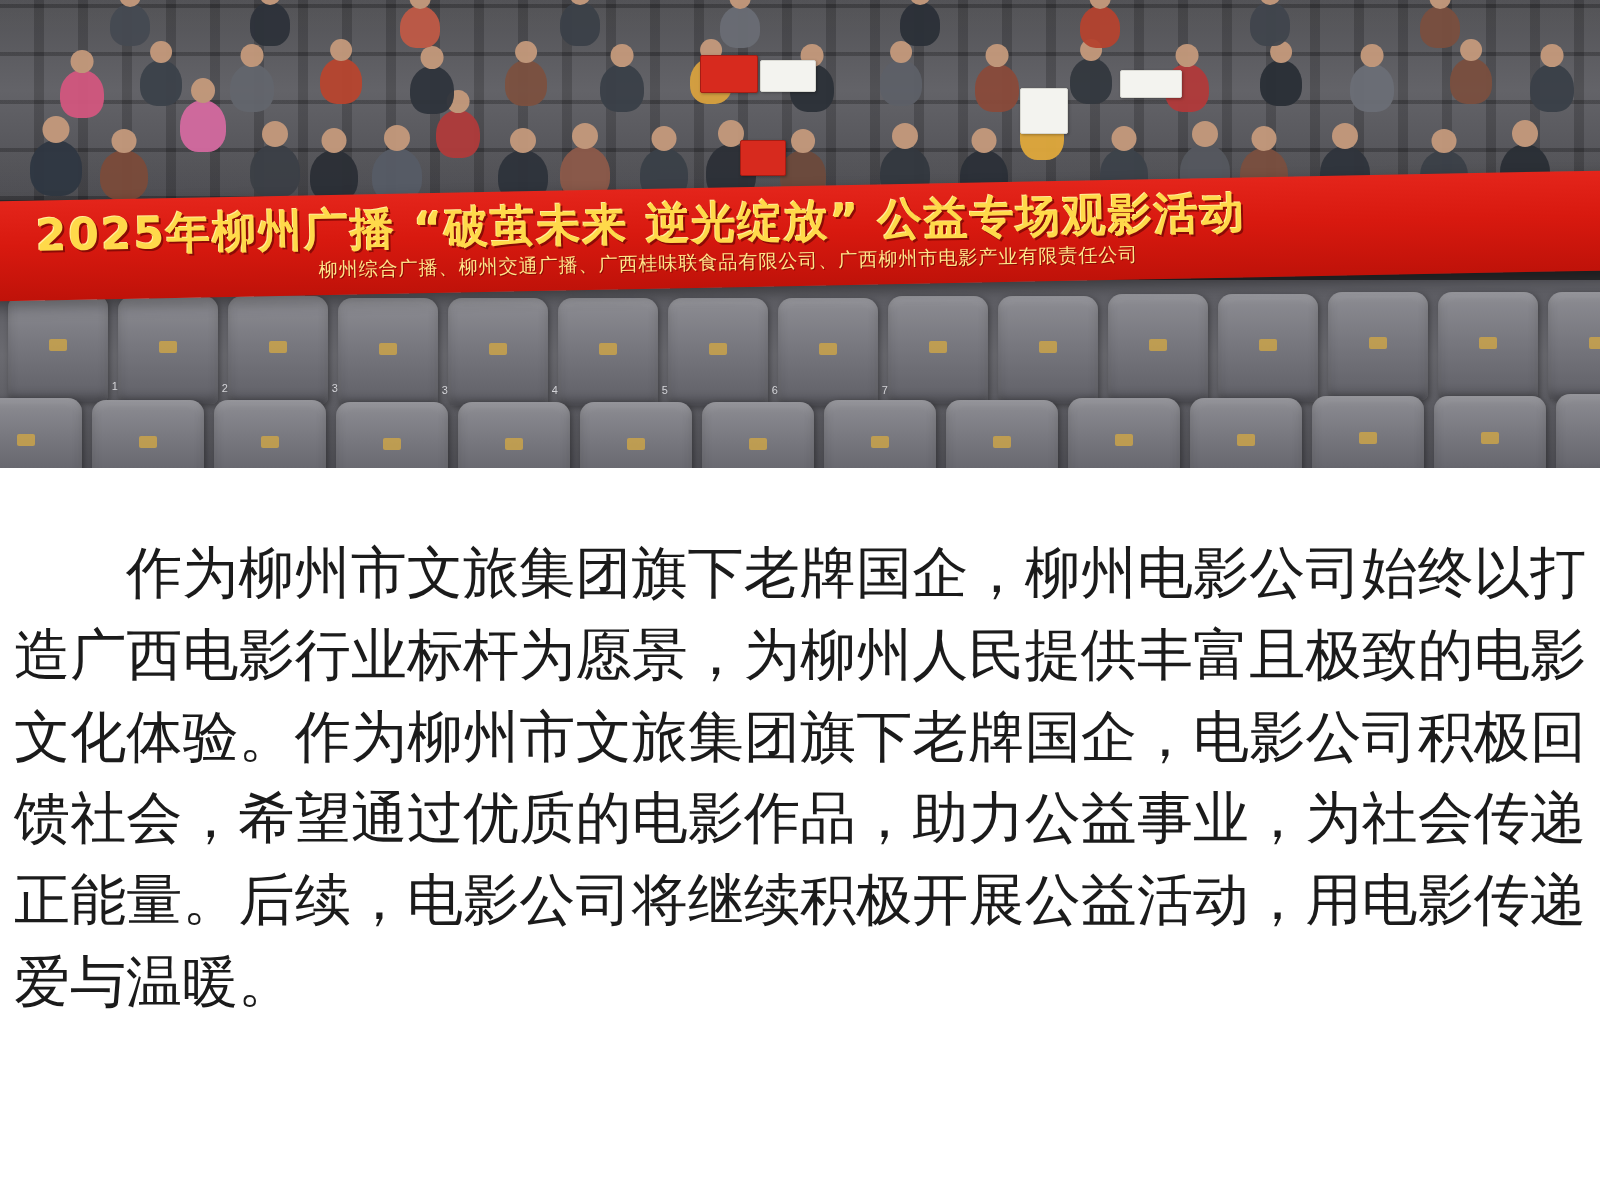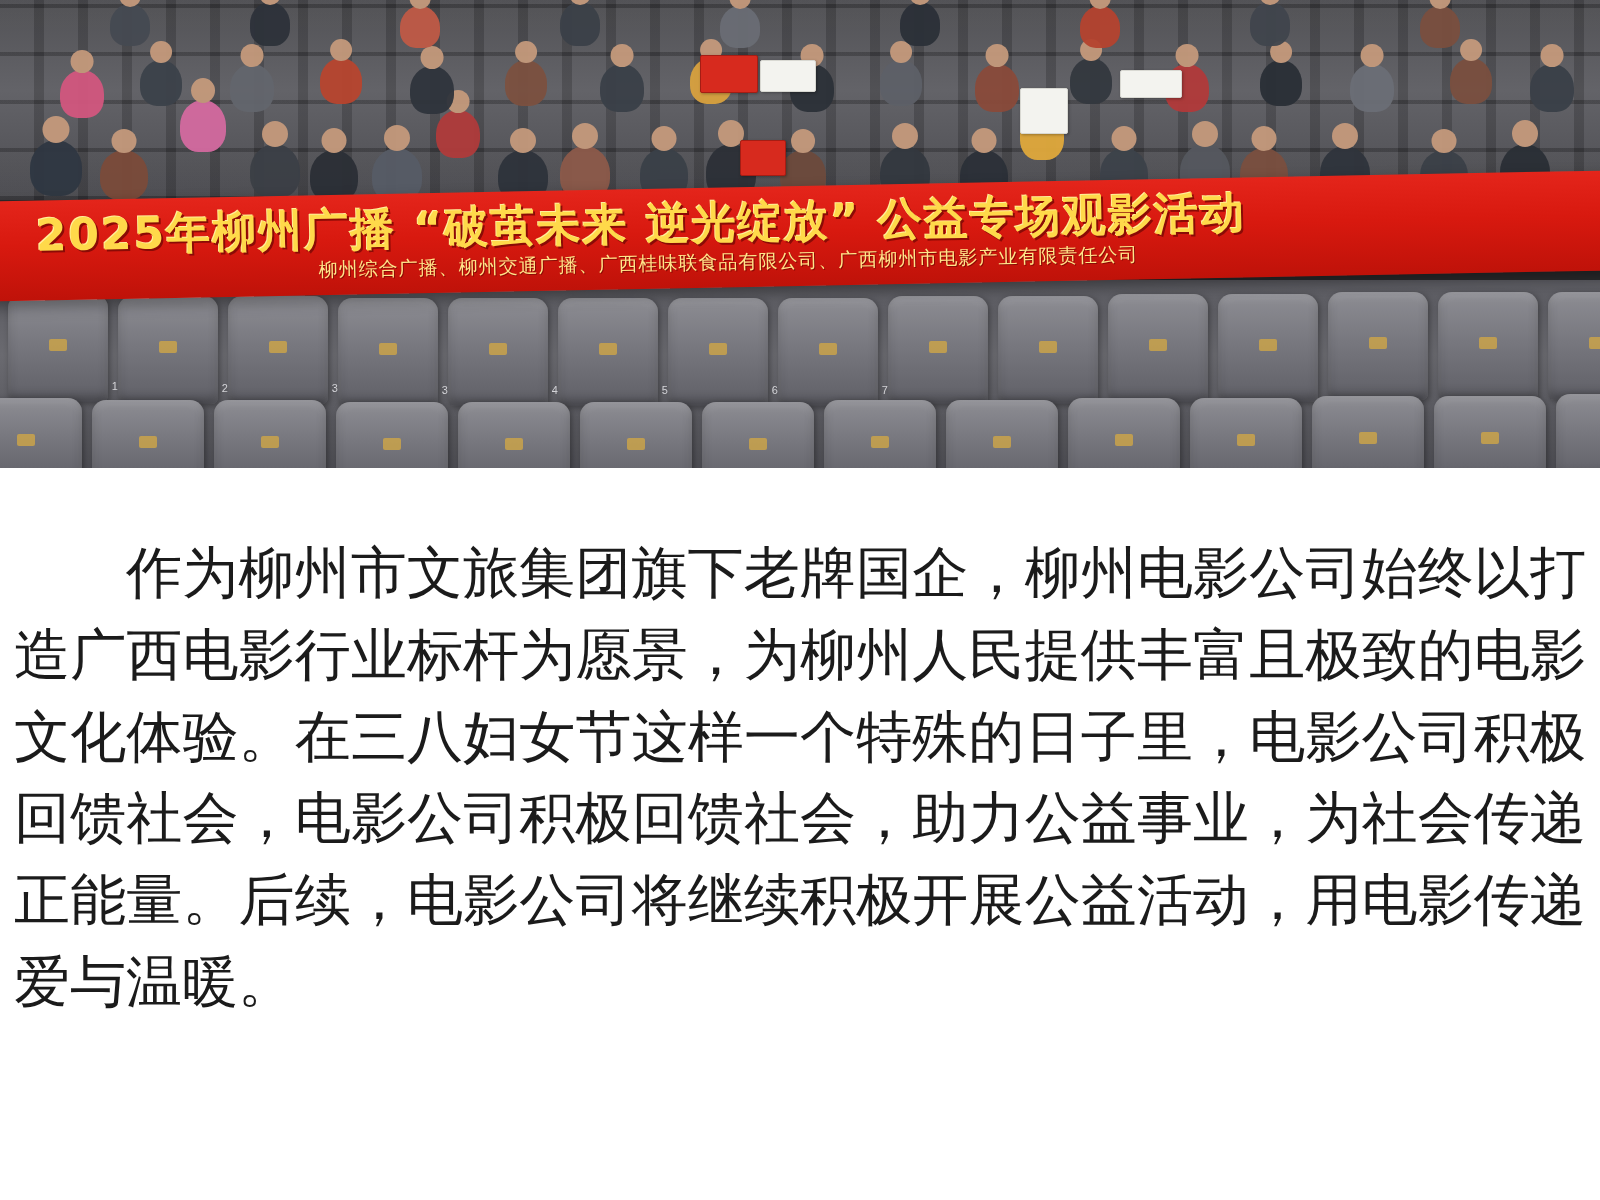--- a/index.html
+++ b/index.html
@@ -340,14 +340,14 @@
     <div class="seat" style="left:1556px;top:114px; width:112px; height:86px;"></div>
   </div>
 
   <div class="banner">
     <div class="banner-main">2025年柳州广播 “破茧未来 逆光绽放” 公益专场观影活动</div>
     <div class="banner-sub">柳州综合广播、柳州交通广播、广西桂味联食品有限公司、广西柳州市电影产业有限责任公司</div>
   </div>
 </div>
 
 <div class="article">
-  <p>作为柳州市文旅集团旗下老牌国企，柳州电影公司始终以打造广西电影行业标杆为愿景，为柳州人民提供丰富且极致的电影文化体验。在三八妇女节这样一个特殊的日子里，电影公司积极回馈社会，电影公司积极回馈社会，助力公益事业，为社会传递正能量。后续，电影公司将继续积极开展公益活动，用电影传递爱与温暖。</p>
+  <p>作为柳州市文旅集团旗下老牌国企，柳州电影公司始终以打造广西电影行业标杆为愿景，为柳州人民提供丰富且极致的电影文化体验。作为柳州市文旅集团旗下老牌国企，电影公司积极回馈社会，希望通过优质的电影作品，助力公益事业，为社会传递正能量。后续，电影公司将继续积极开展公益活动，用电影传递爱与温暖。</p>
 </div>
 
 </body></html>

